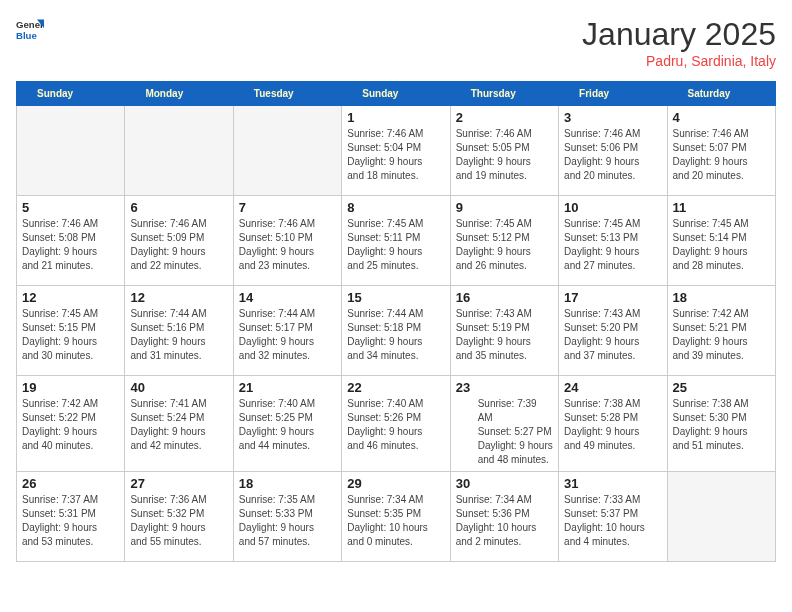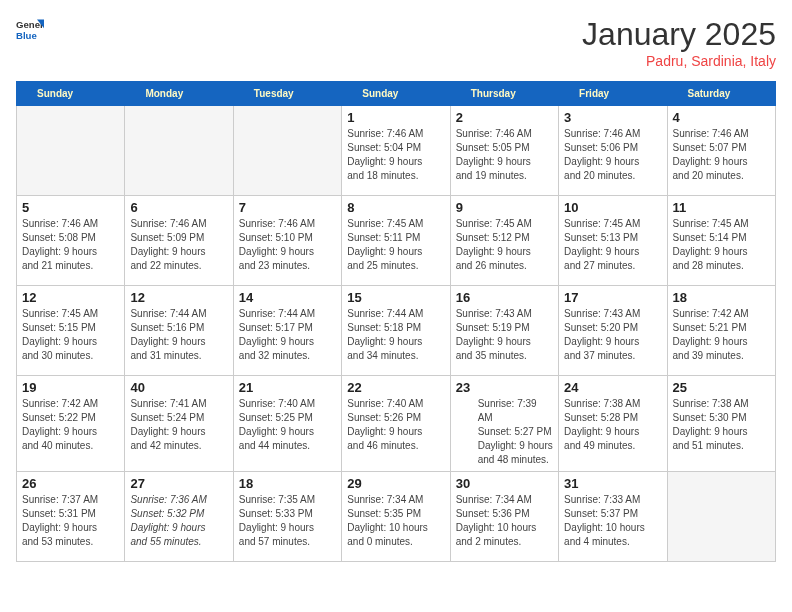--- a/index.html
+++ b/index.html
@@ -294,21 +294,21 @@
       <tr>
         <td>
           <div class="day-num">26</div>
           <div class="day-info" style="white-space: pre-line;">Sunrise: 7:37 AM
 Sunset: 5:31 PM
 Daylight: 9 hours
 and 53 minutes.</div>
         </td>
         <td>
           <div class="day-num">27</div>
-          <div class="day-info" style="white-space: pre-line; font-style: italic;">Sunrise: 7:36 AM
+          <div class="day-info" style="white-space: pre-line;">Sunrise: 7:36 AM
 Sunset: 5:32 PM
 Daylight: 9 hours
 and 55 minutes.</div>
         </td>
         <td>
           <div class="day-num">18</div>
           <div class="day-info" style="white-space: pre-line;">Sunrise: 7:35 AM
 Sunset: 5:33 PM
 Daylight: 9 hours
 and 57 minutes.</div>

